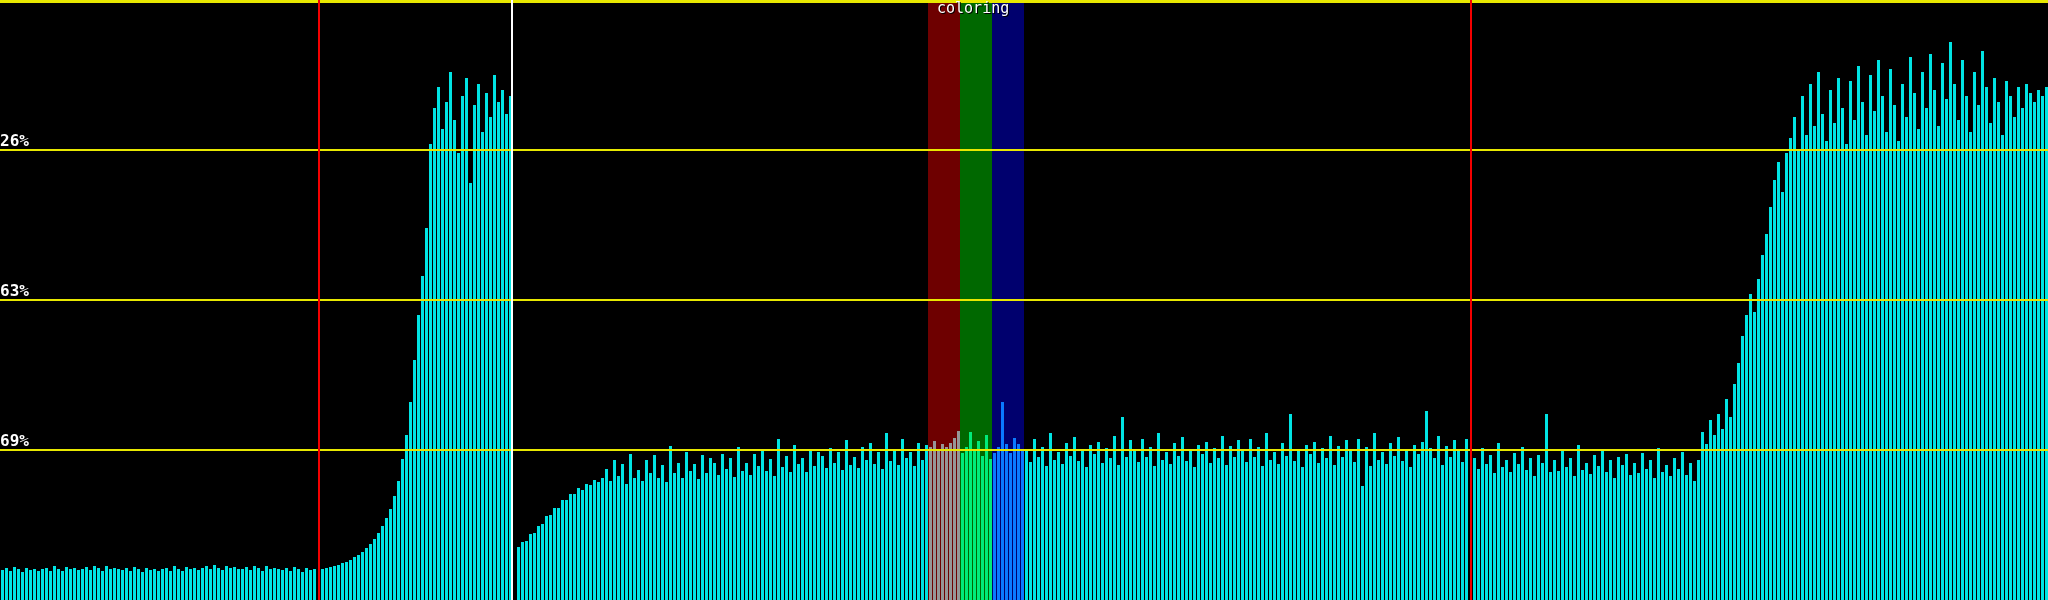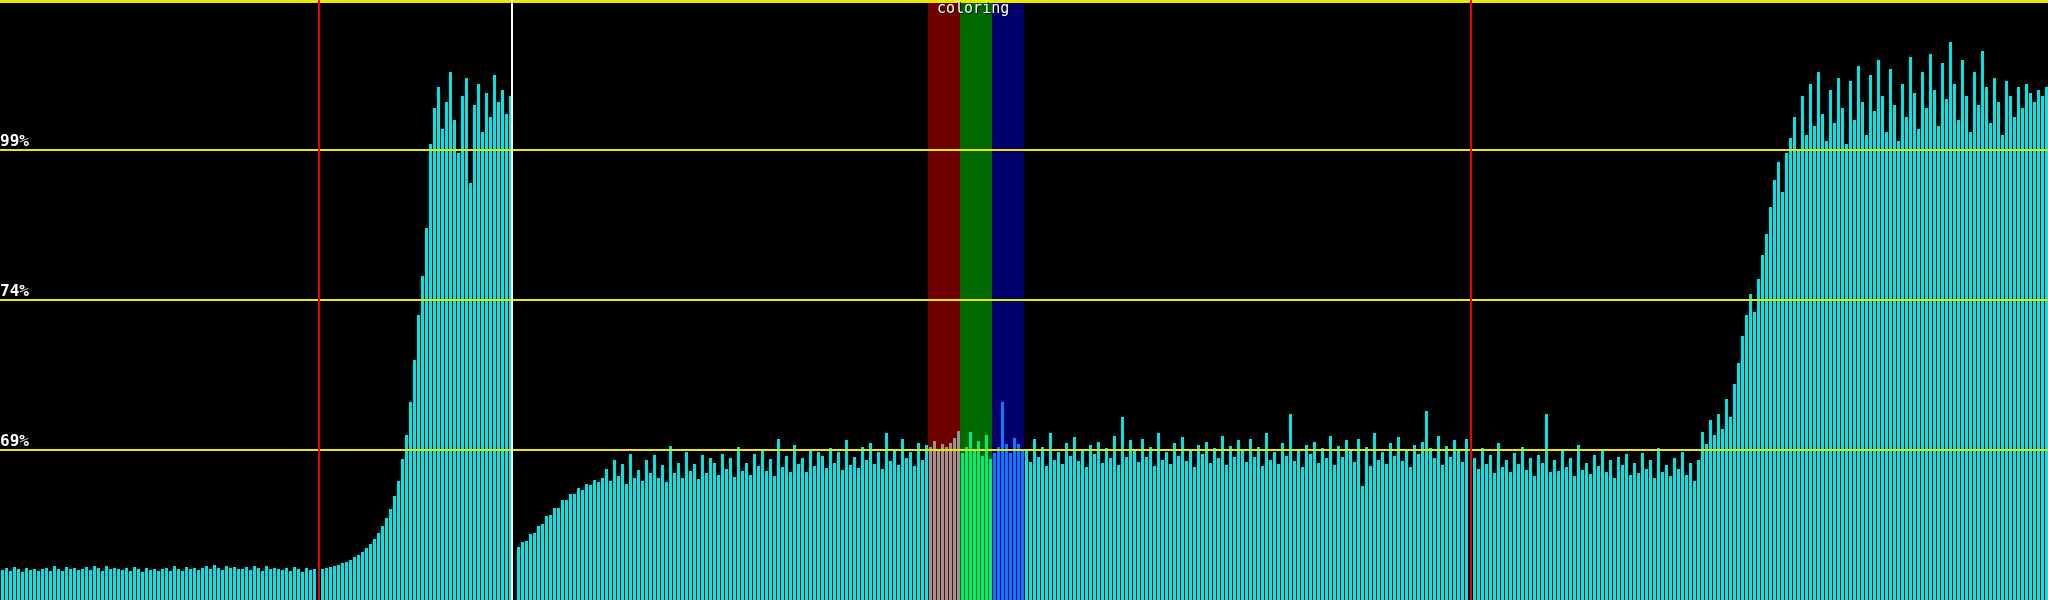--- a/index.html
+++ b/index.html
@@ -600,18 +600,18 @@
   <div class="hline" style="top: 149px; background: rgb(232, 232, 0);"></div>
   <div class="hline" style="top: 299px; background: rgb(232, 232, 0);"></div>
   <div class="hline" style="top: 449px; background: rgb(232, 232, 0);"></div>
 
   <div>
       <div class="vline" style="left: 318px; width: 2px; background: rgb(244, 0, 0);"></div>
       <div class="vline" style="left: 511px; width: 2px; background: rgb(255, 255, 255);"></div>
       <div class="vline" style="left: 1470px; width: 2px; background: rgb(244, 0, 0);"></div>
     </div>
 
-  <span class="ytick y75">99%</span>
-  <span class="ytick y50">74%</span>
+  <span class="ytick y75">26%</span>
+  <span class="ytick y50">63%</span>
   <span class="ytick y25">69%</span>
 
   <span class="coloring-label">coloring</span>
 </div>
 
 </body></html>

